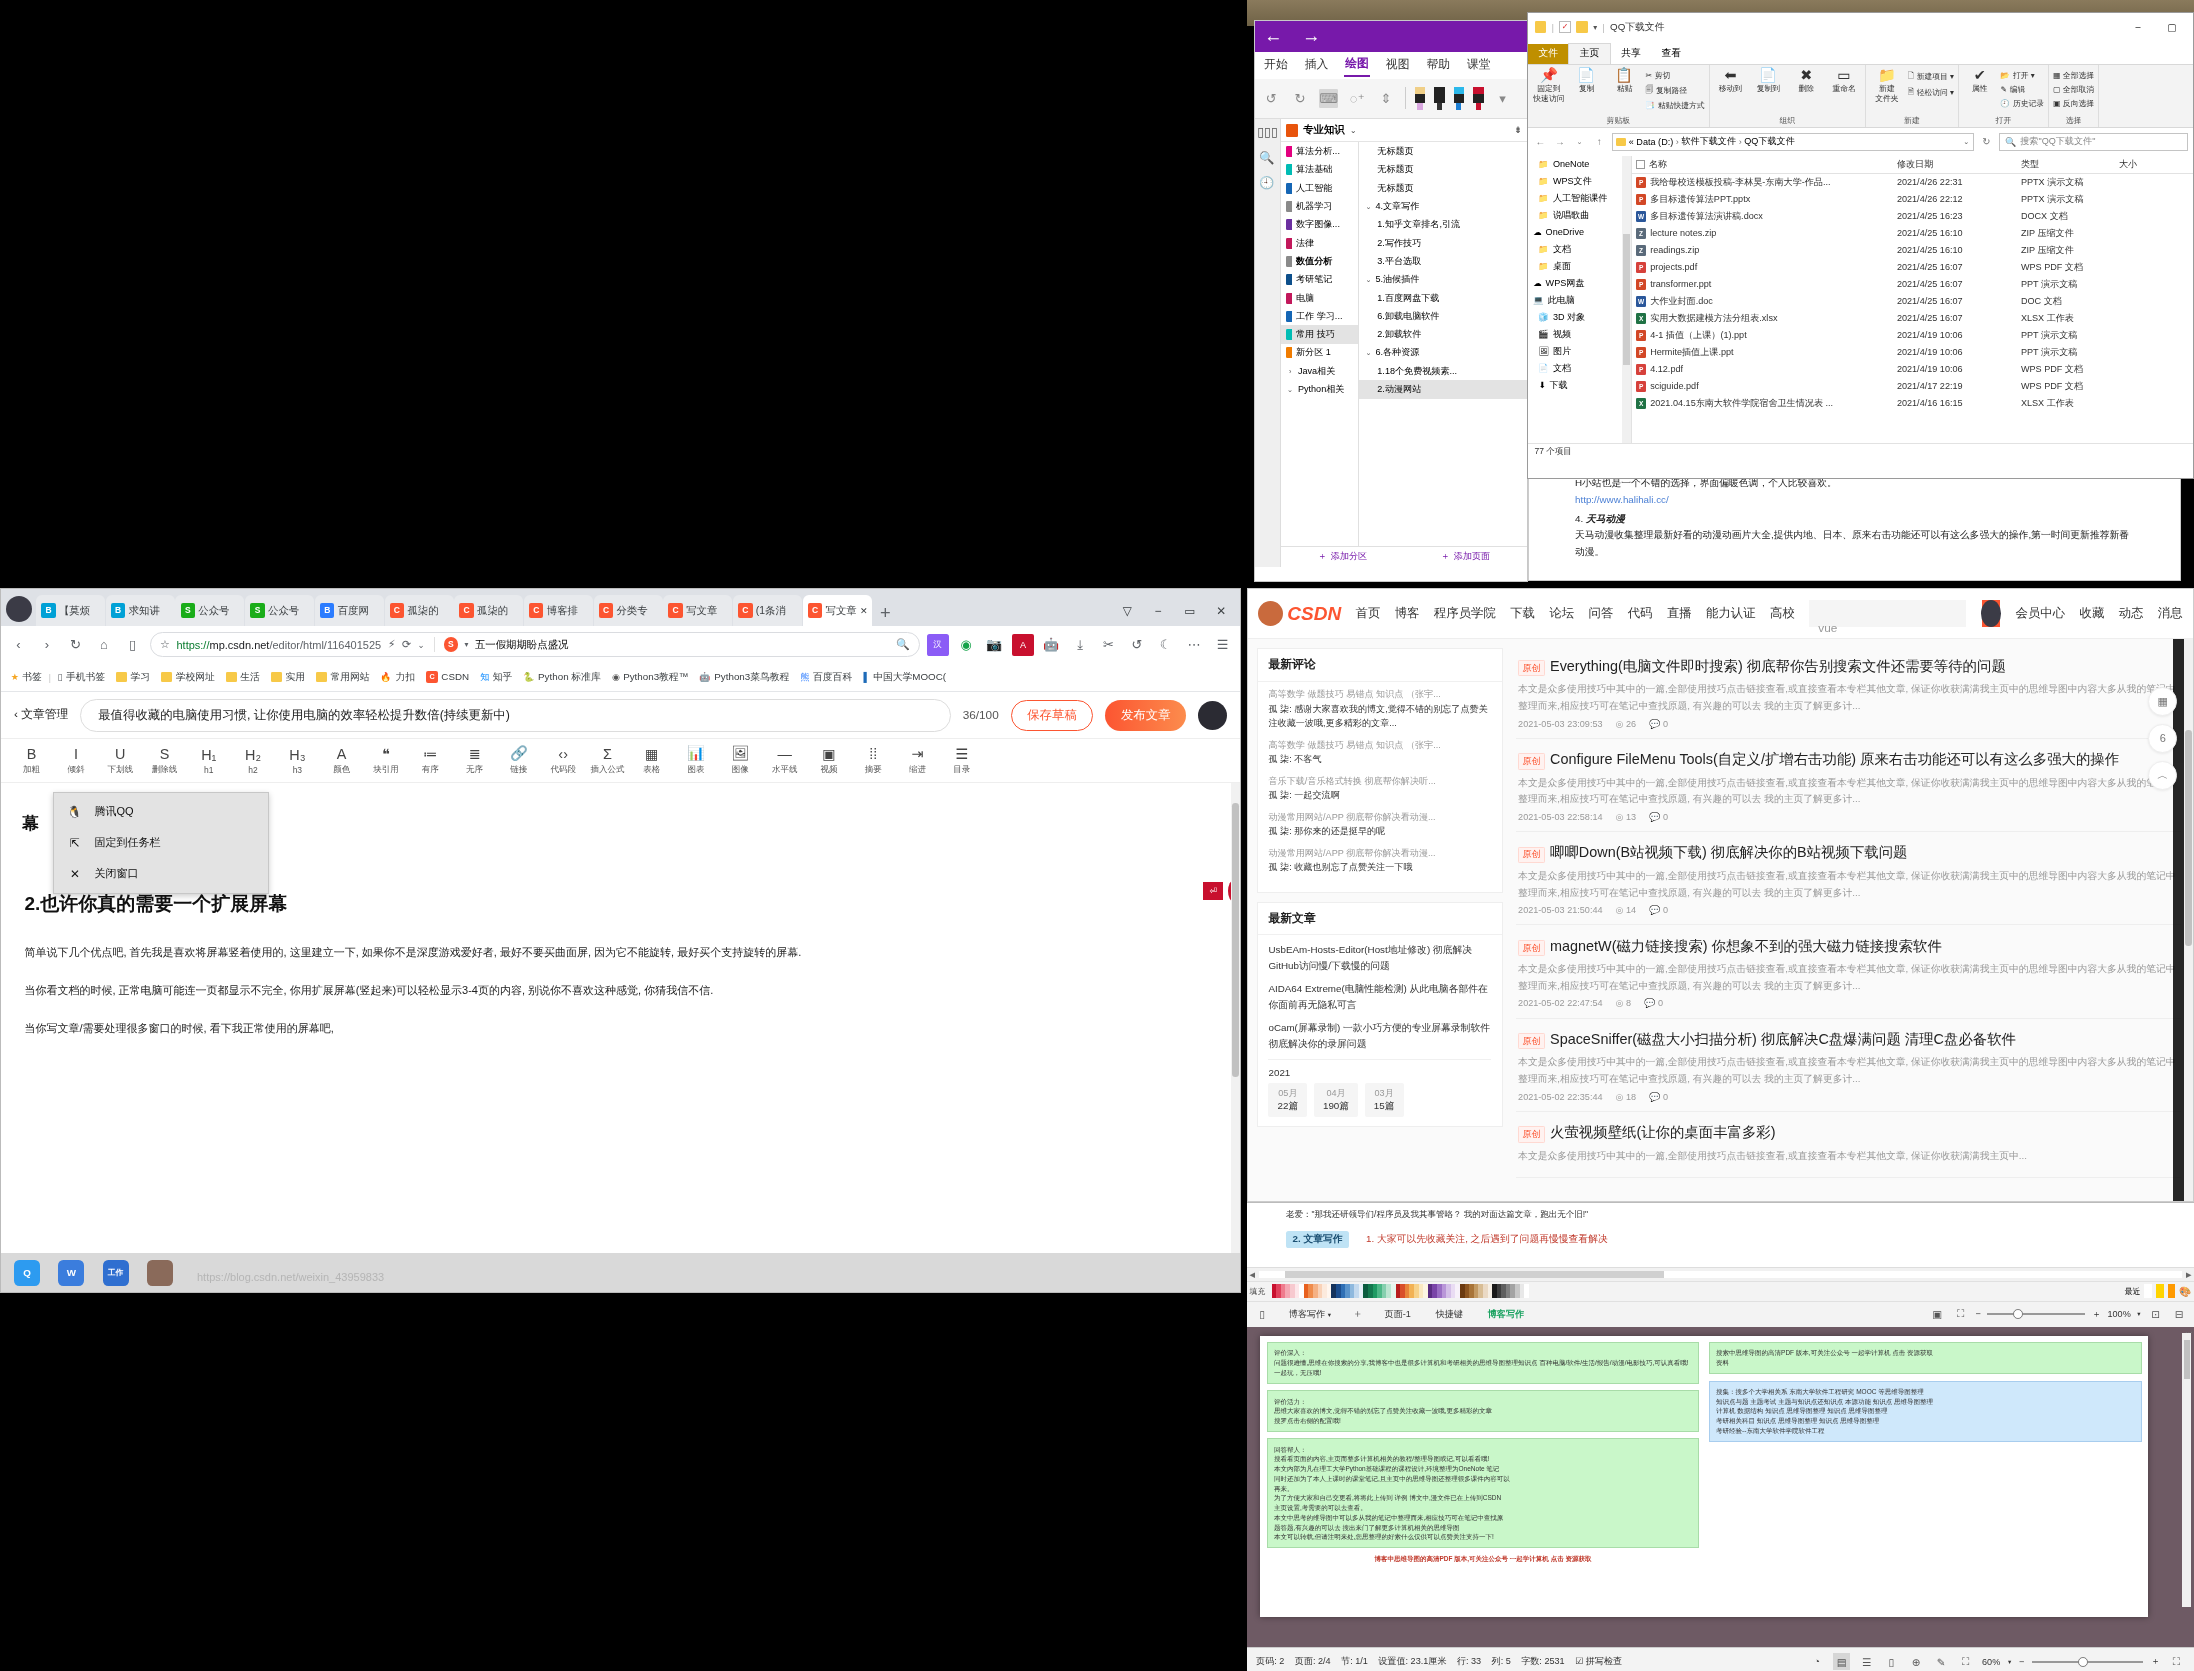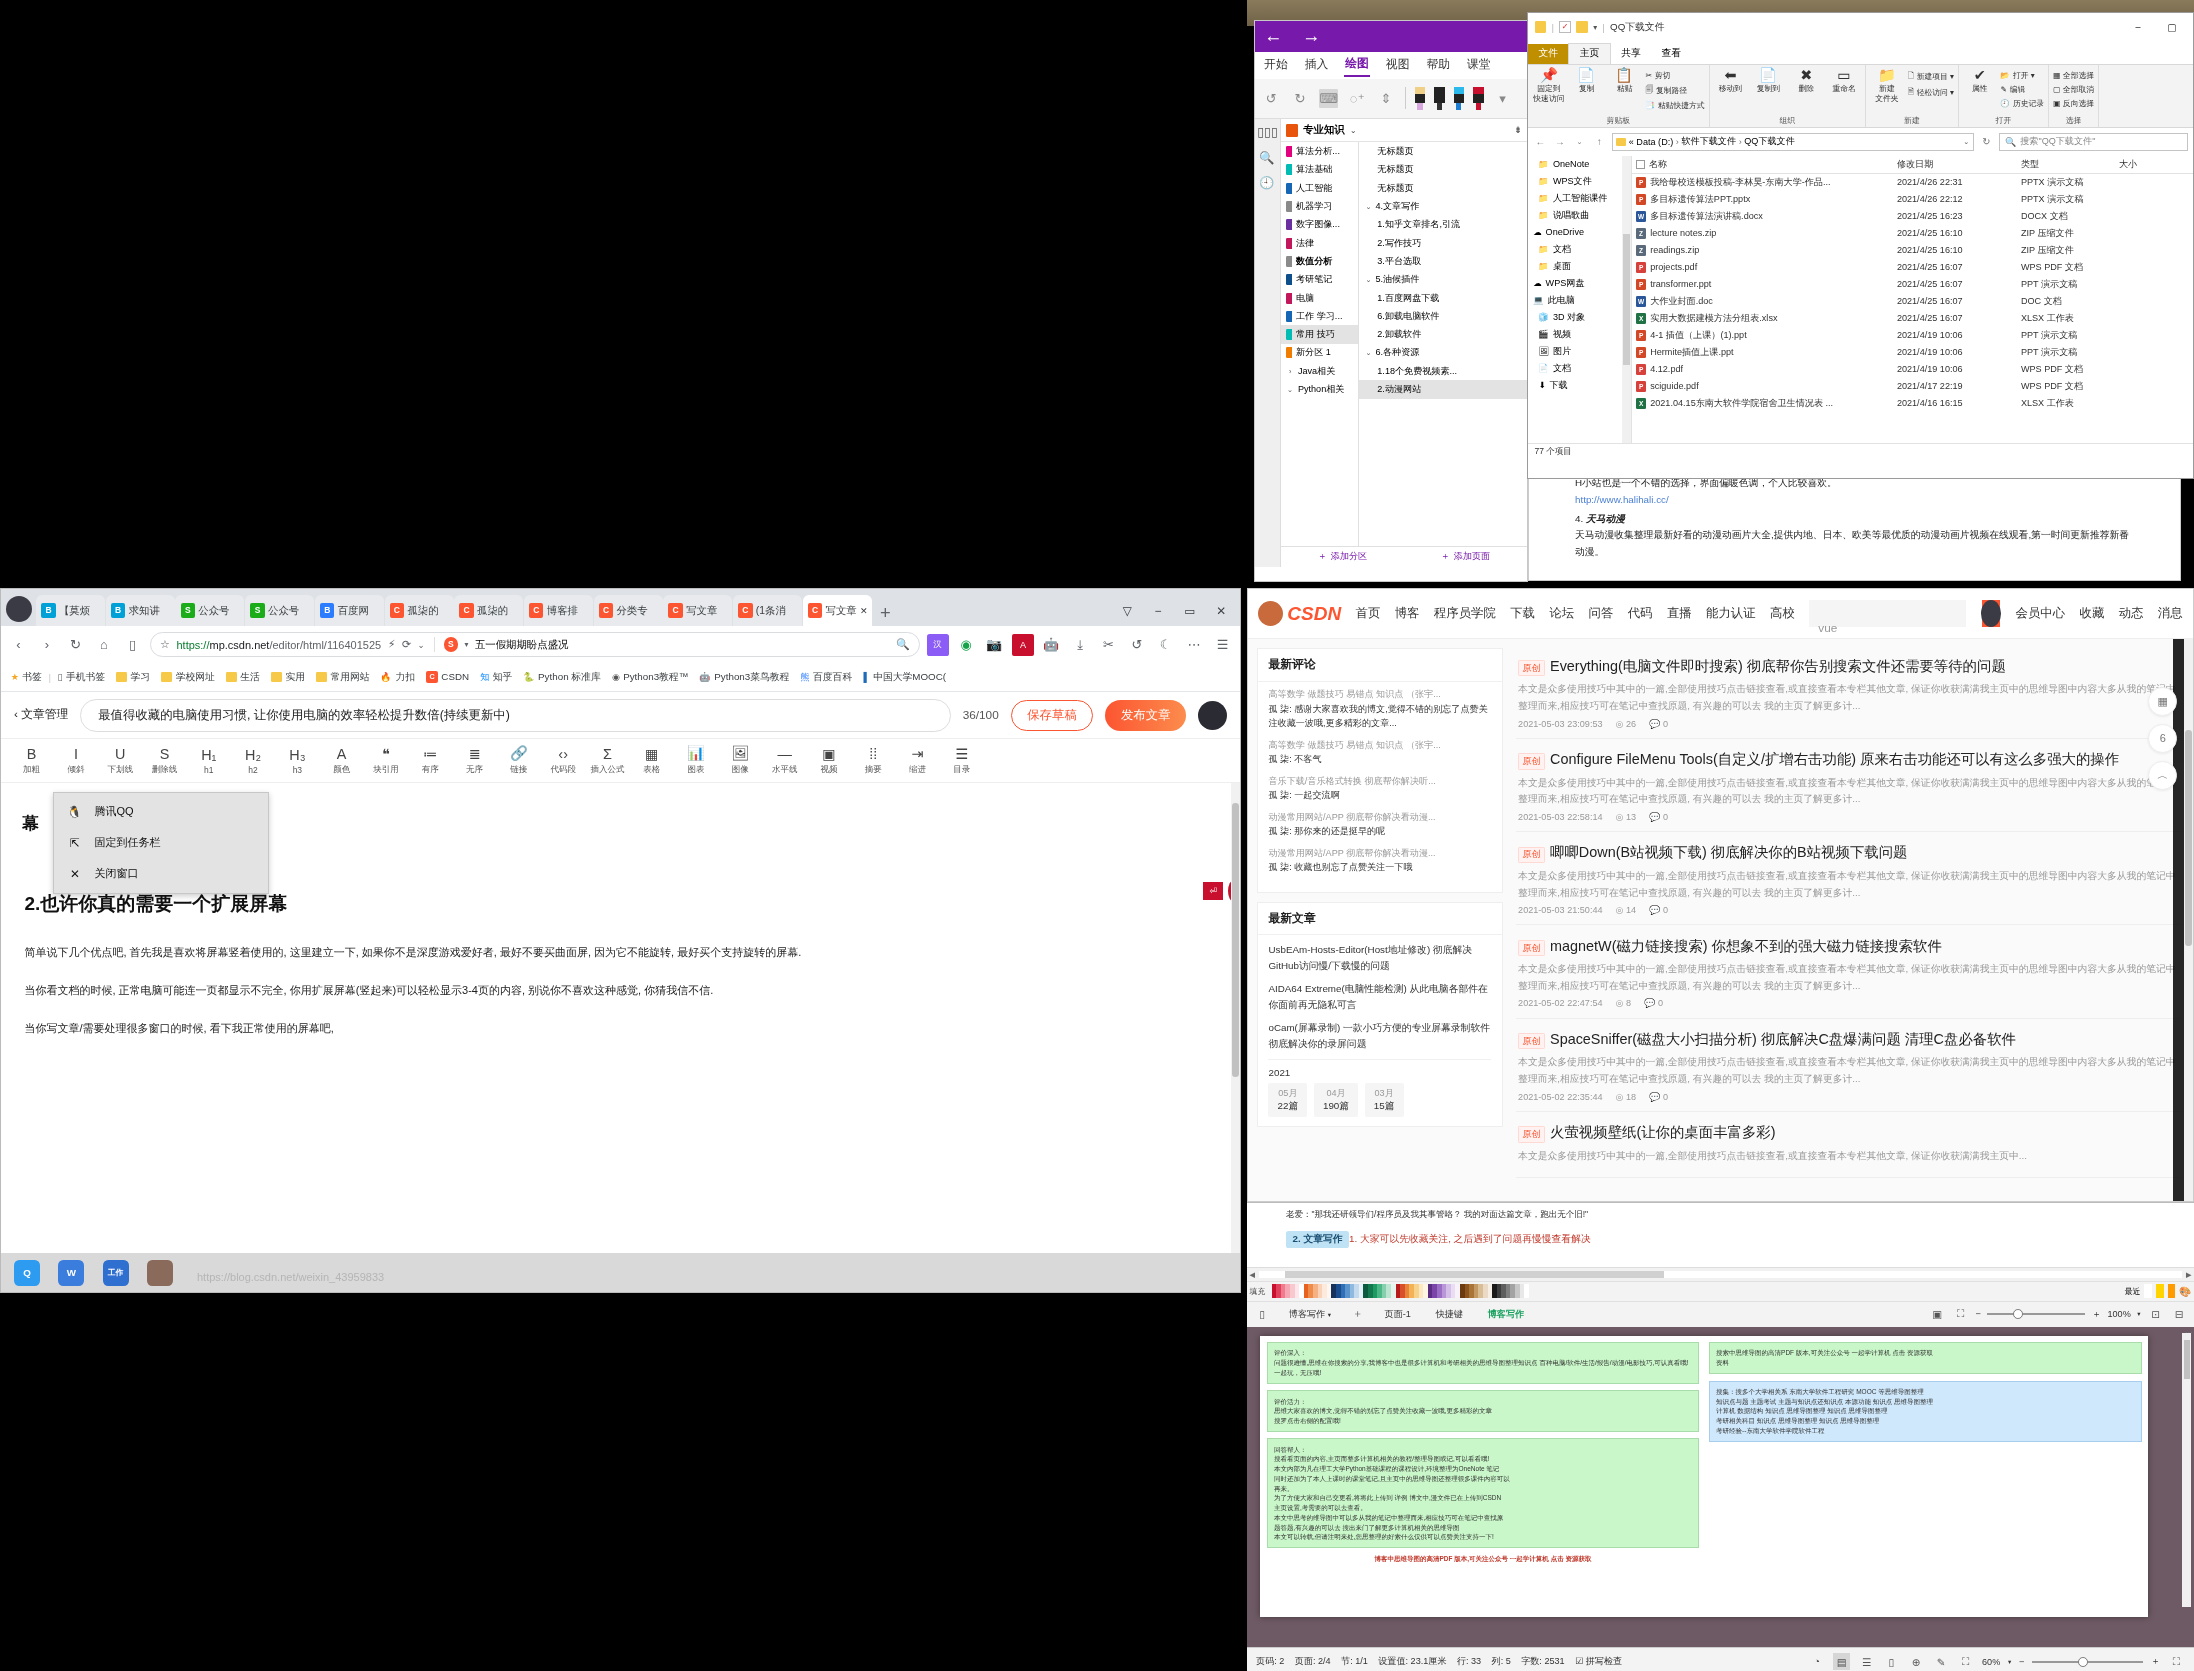--- a/index.html
+++ b/index.html
@@ -386,21 +386,21 @@
     </div>
   </div>
 </div>
 
 <div class="win" id="onenote-doc">
   <div class="ond-inner">
     <div>H小站也是一个不错的选择，界面偏暖色调，个人比较喜欢。</div>
     <div><a class="ond-link" href="#">http://www.halihali.cc/</a></div>
     <div style="margin-top:2.6px"><span>4.</span>
       <span class="ond-h">天马动漫</span></div>
-    <div>天马动漫收集整理最新好看的动漫动画片大全,提供内地、日本、欧美等最优质的动漫动画片视频在线观看,第一时间更新推荐新番动漫。</div>
+    <div>天马动漫收集整理最新好看的动漫动画片大全,提供内地、日本、原来右击功能还可以有这么多强大的操作,第一时间更新推荐新番动漫。</div>
   </div>
 </div>
 
 <div class="win" id="explorer">
   <div class="ex-title">
     <span class="ex-qicon" style="background:#f7c948;border-radius:1.3px"></span>
     <span style="color:#bbb">|</span>
     <span class="ex-qicon" style="border:0.7px solid #bbb;color:#d33;font-size:7.8px;text-align:center;line-height:10.4px">✓</span>
     <span class="ex-qicon" style="background:#f7c948;border-radius:1.3px"></span>
     <span style="font-size:7.8px;color:#555">▾</span>
@@ -1188,21 +1188,21 @@
   <div class="cs-rightrail">
     <div class="rail-btn">▦</div>
     <div class="rail-btn">6</div>
     <div class="rail-btn">︿</div>
   </div>
 </div>
 
 <div class="win" id="visio">
   <div class="vs-topnote">
     <div class="vs-note-l">老爱："那我还研领导们/程序员及我其事管咯？ 我的对面达篇文章，跑出无个旧!"</div>
-    <div style="display:flex;align-items:center;margin-top:9.1px">
+    <div style="display:flex;align-items:center;gap:17px;margin-top:9.1px">
       <span class="vs-pill">2. 文章写作</span>
       <span style="color:#c0392b;font-size:9.8px">1. 大家可以先收藏关注, 之后遇到了问题再慢慢查看解决</span>
     </div>
   </div>
   <div class="vs-hscroll">
     <span>◀</span>
     <span class="track">
         <span class="thumb" style="left:26px;width:379px"></span>
       </span>
     <span>▶</span>

